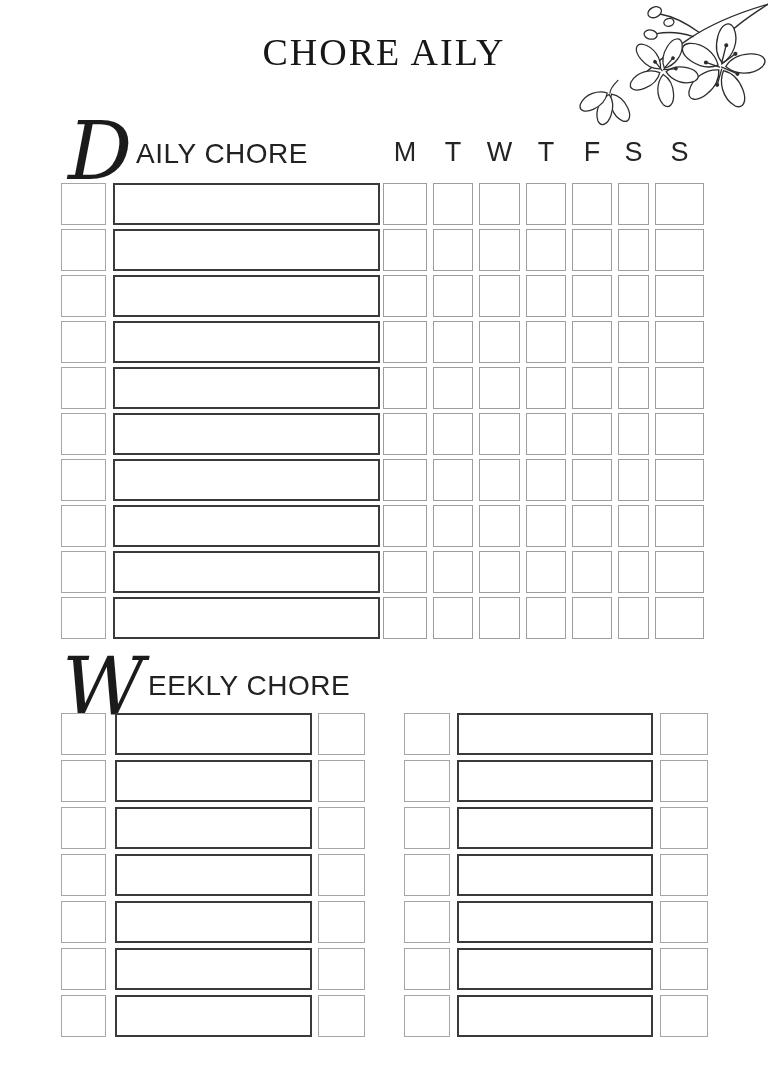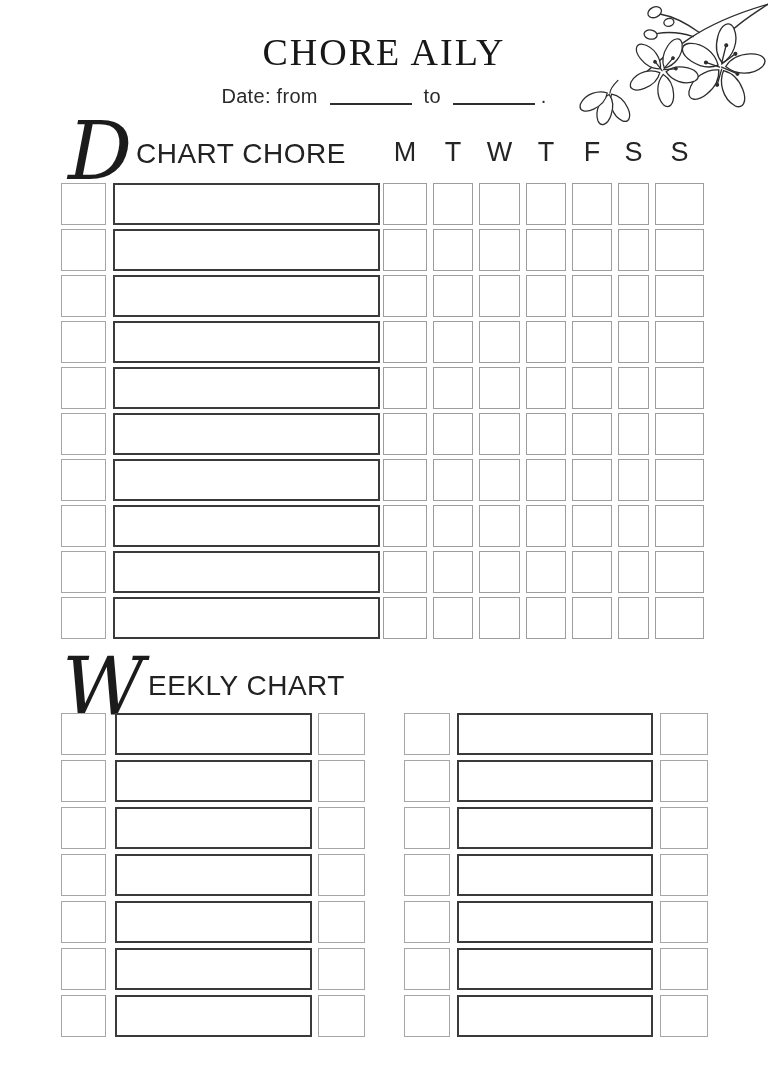--- a/index.html
+++ b/index.html
@@ -135,29 +135,23 @@
       <path d="M10,-14 C4,-8 0,-2 0,2" fill="none"></path>
       <g fill="#ffffff">
         <path transform="rotate(150)" d="M0,-4 C9,-12 13,-28 5,-40 C-1,-47 -8,-41 -9,-29 C-10,-17 -6,-9 0,-4 Z"></path>
         <path transform="rotate(195)" d="M0,-4 C9,-12 13,-28 5,-40 C-1,-47 -8,-41 -9,-29 C-10,-17 -6,-9 0,-4 Z"></path>
         <path transform="rotate(240)" d="M0,-4 C9,-12 13,-28 5,-40 C-1,-47 -8,-41 -9,-29 C-10,-17 -6,-9 0,-4 Z"></path>
       </g>
     </g>
   </svg>
 
   <h1 class="title">CHORE AILY</h1>
-  <div class="dateline">
-    <span>Date: from</span>
-    <span class="blank"></span>
-    <span>to</span>
-    <span class="blank"></span><span>.</span>
-  </div>
 
   <span class="script-initial" style="top:112px;left:68px;">D</span>
-  <span class="sec-title" style="top:138px;left:136px;">CHART CHORE</span>
+  <span class="sec-title" style="top:138px;left:136px;">AILY CHORE</span>
 
   <div class="dayhead" id="dayhead">
       <span class="daycell" style="width: 44px;">M</span>
       <span class="daycell" style="width: 40px;">T</span>
       <span class="daycell" style="width: 41px;">W</span>
       <span class="daycell" style="width: 40px;">T</span>
       <span class="daycell" style="width: 40px;">F</span>
       <span class="daycell" style="width: 31px;">S</span>
       <span class="daycell" style="width: 49px;">S</span>
     </div>
@@ -268,21 +262,21 @@
         <div class="day" style="width: 40px;"></div>
         <div class="day" style="width: 41px;"></div>
         <div class="day" style="width: 40px;"></div>
         <div class="day" style="width: 40px;"></div>
         <div class="day" style="width: 31px;"></div>
         <div class="day" style="width: 49px;"></div>
       </div>
     </div>
 
   <span class="script-initial" style="top:648px;left:62px;">W</span>
-  <span class="sec-title" style="top:670px;left:148px;">EEKLY CHART</span>
+  <span class="sec-title" style="top:670px;left:148px;">EEKLY CHORE</span>
 
   <div class="wgroup" id="weekly-col-0" style="left:61px;">
       <div class="wrow">
         <div class="cb" style="width: 45px;"></div>
         <div class="chore" style="width: 197px; margin-left: 9px;"></div>
         <div class="cb" style="width: 47px; margin-left: 6px;"></div>
       </div>
       <div class="wrow">
         <div class="cb" style="width: 45px;"></div>
         <div class="chore" style="width: 197px; margin-left: 9px;"></div>

